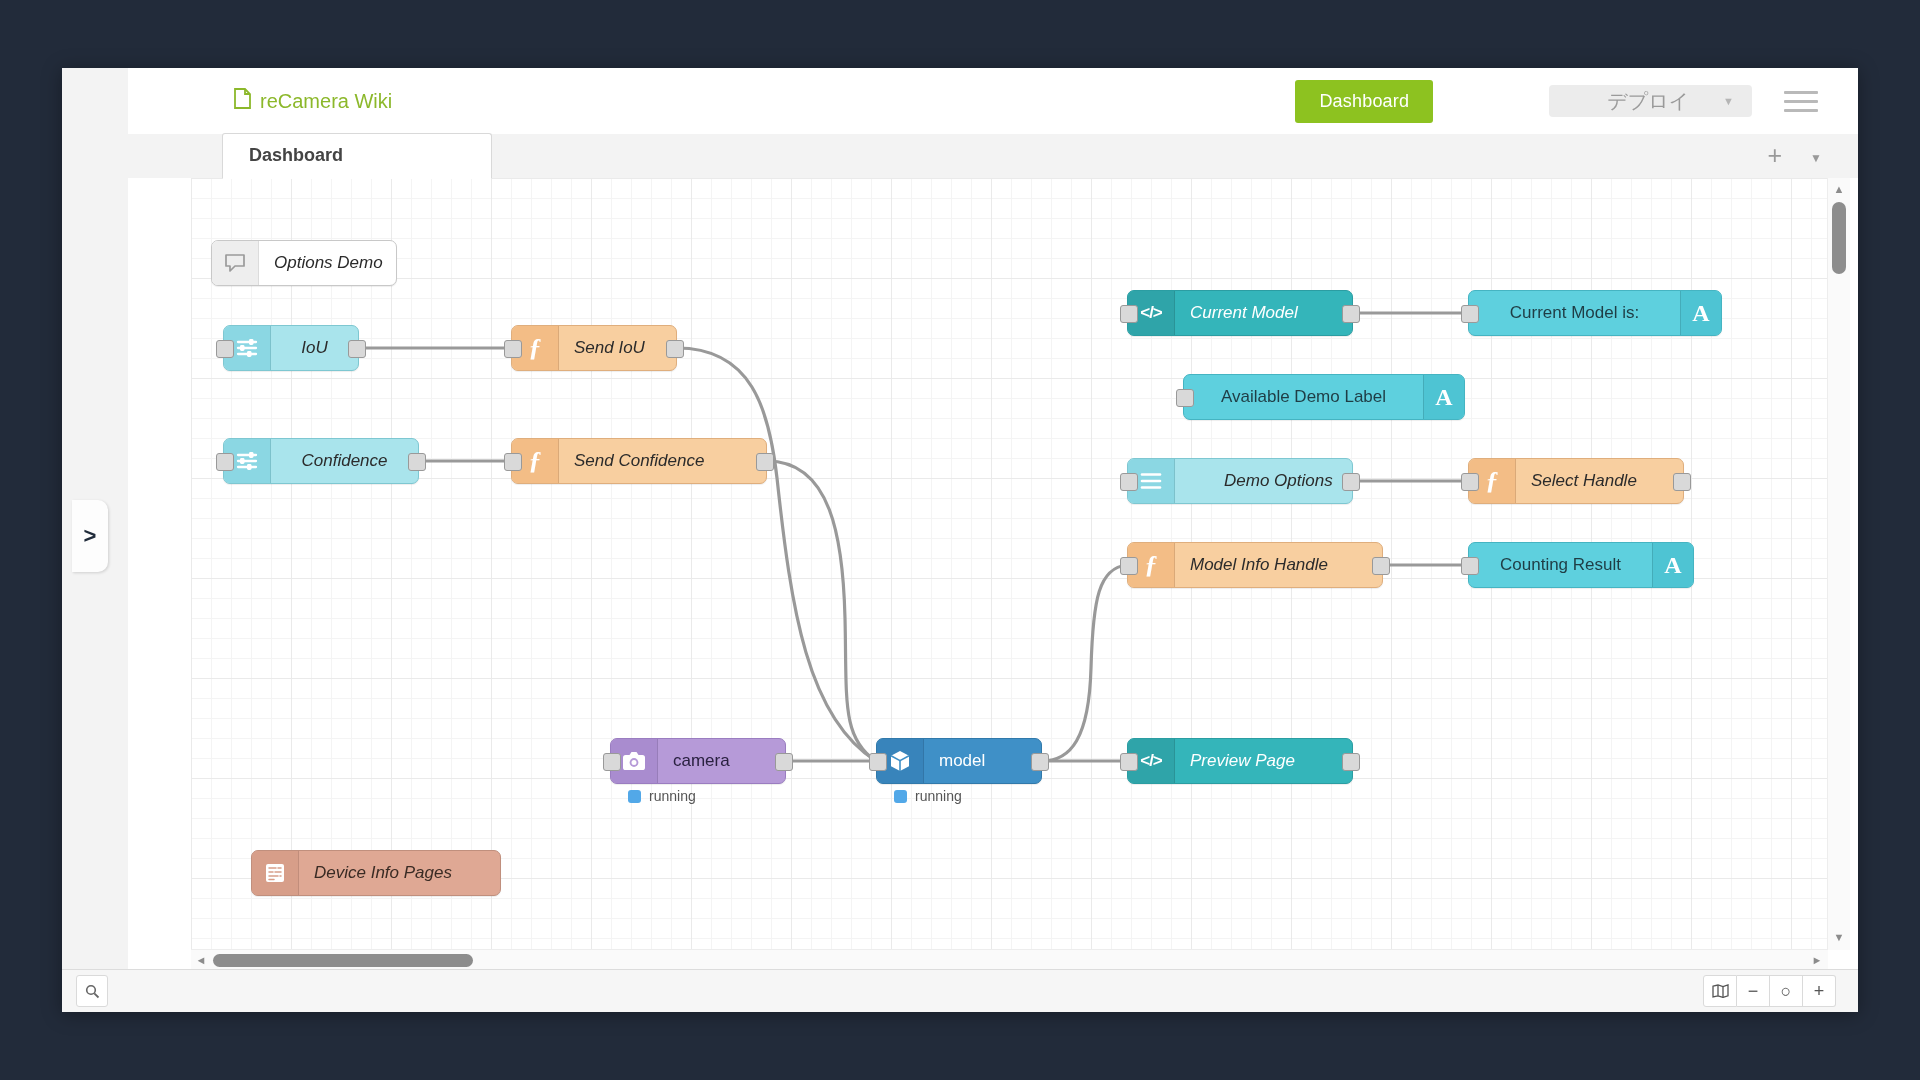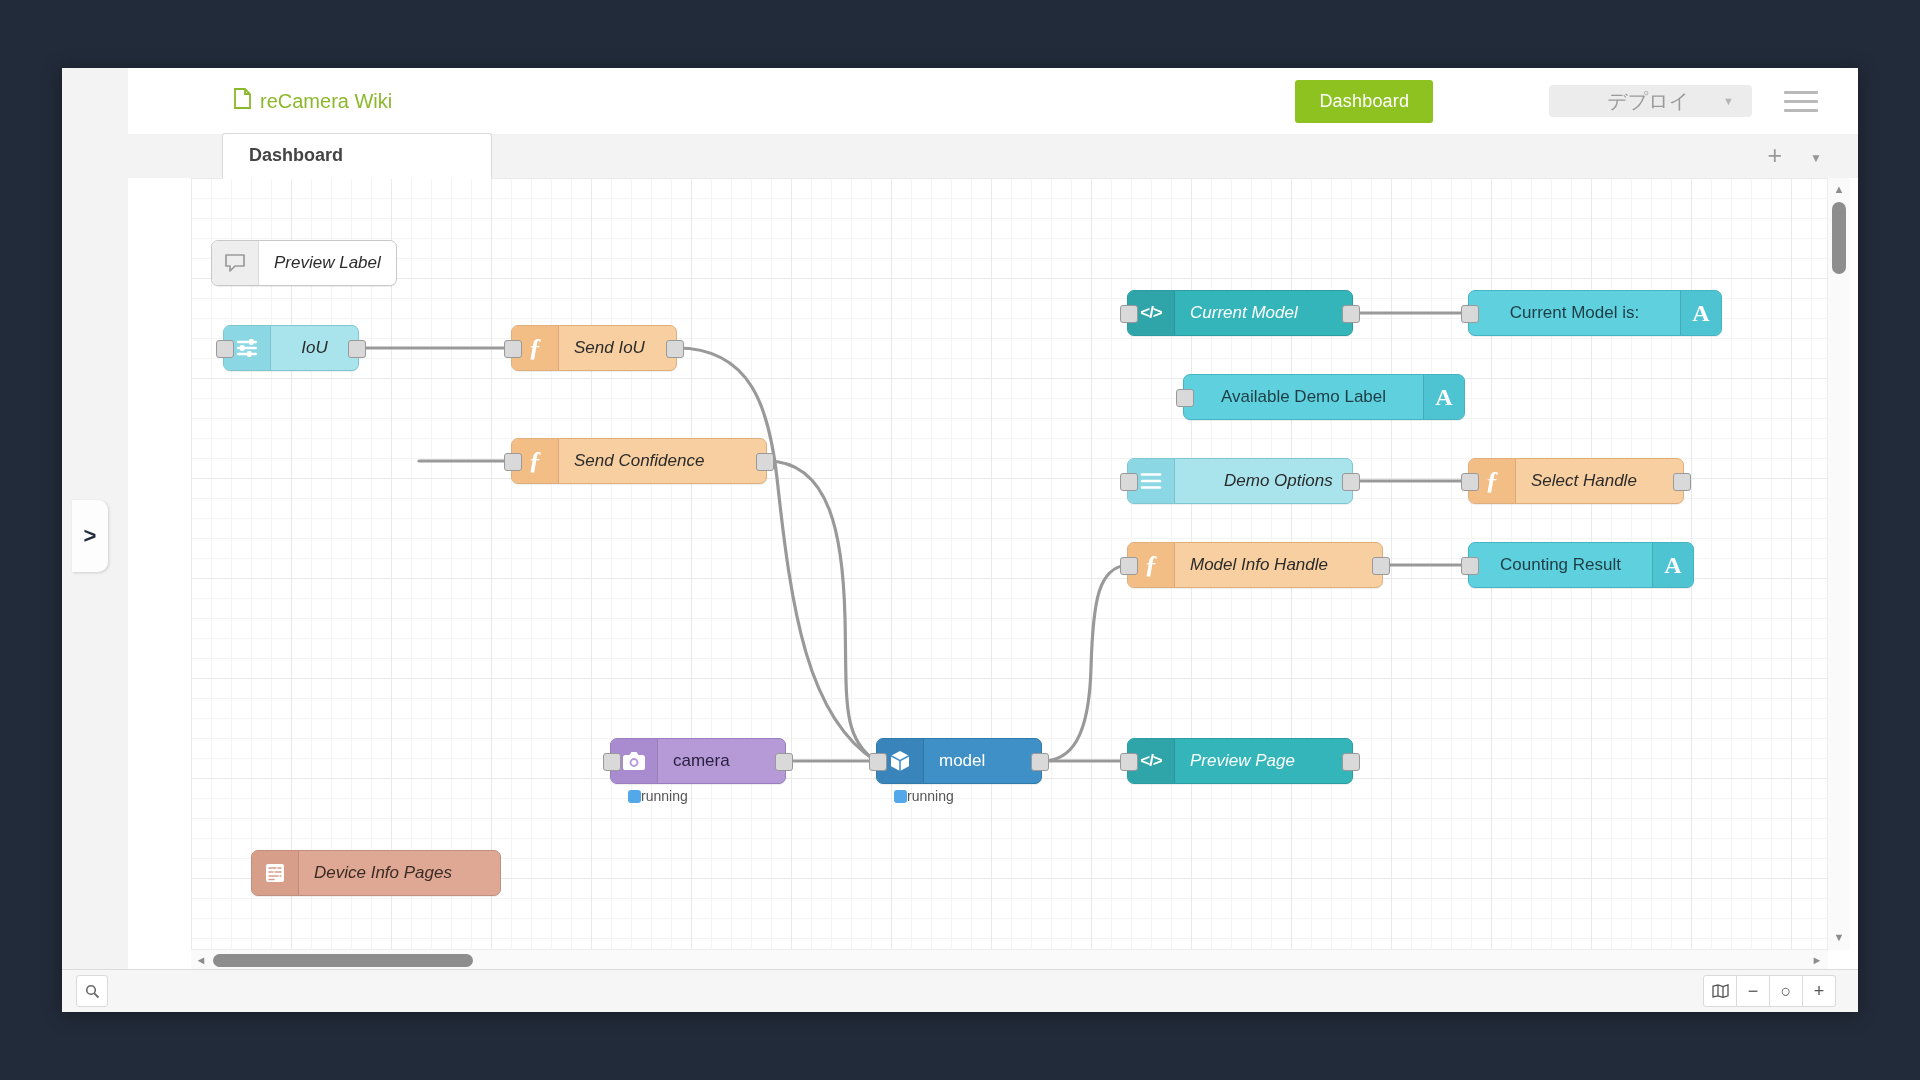--- a/index.html
+++ b/index.html
@@ -162,21 +162,21 @@
   .port{
     position:absolute;width:16px;height:16px;
     background:#d9d9d9;border:1px solid #999;border-radius:3px;
     top:50%;margin-top:-8px;z-index:6;
   }
   .port.in{left:-8px;}
   .port.out{right:-8px;}
 
   .status{
     position:absolute;top:50px;left:18px;
-    display:flex;align-items:center;
+    display:flex;align-items:center;gap:8px;
     font-size:14px;color:#555;white-space:nowrap;
   }
   .status .dot{width:13px;height:13px;border-radius:3px;background:#52a8e8;}
 
   
   .n-comment{background:#fff;border-color:#c8c8c8;}
   .n-comment .ico{background:#eeeeee;color:#9a9a9a;border-right-color:#dcdcdc;}
   .n-slider{background:#a9e4ec;border-color:#7ec7d1;text-align:center;}
   .n-slider .ico{background:#8bd7e3;color:#fff;}
   .n-func{background:#f8cfa0;border-color:#dfae7d;}
@@ -312,21 +312,21 @@
           <path d="M1192,387 C 1230,387 1245,387 1277,387"></path>
         </g>
       </svg>
 
     <div class="node n-comment" style="left: 20px; top: 62px; width: 186px;">
           <span class="ico">
             <svg width="22" height="22" viewBox="0 0 22 22">
               <path d="M2 3h18v11H11l-5 5v-5H2z" fill="none" stroke="#9a9a9a" stroke-width="1.7" stroke-linejoin="round"></path>
             </svg>
           </span>
-          <span class="lbl">Preview Label</span>
+          <span class="lbl">Options Demo</span>
         </div>
         <div class="node n-slider" style="left: 32px; top: 147px; width: 136px;">
           <span class="port in"></span>
           <span class="ico">
             <svg width="24" height="22" viewBox="0 0 24 22">
               <g stroke="#fff" stroke-width="2.3" stroke-linecap="round">
                 <line x1="3" y1="5" x2="21" y2="5"></line>
                 <line x1="3" y1="11" x2="21" y2="11"></line>
                 <line x1="3" y1="17" x2="21" y2="17"></line>
               </g>
@@ -341,20 +341,39 @@
           <span class="port out"></span>
         </div>
         <div class="node n-func" style="left: 320px; top: 147px; width: 166px;">
           <span class="port in"></span>
           <span class="ico">
             <span style="font-family:'Liberation Serif',serif;font-style:italic;font-size:26px;font-weight:bold;color:#fff;line-height:1;">ƒ</span>
           </span>
           <span class="lbl">Send IoU</span>
           <span class="port out"></span>
         </div>
+        <div class="node n-slider" style="left: 32px; top: 260px; width: 196px;">
+          <span class="port in"></span>
+          <span class="ico">
+            <svg width="24" height="22" viewBox="0 0 24 22">
+              <g stroke="#fff" stroke-width="2.3" stroke-linecap="round">
+                <line x1="3" y1="5" x2="21" y2="5"></line>
+                <line x1="3" y1="11" x2="21" y2="11"></line>
+                <line x1="3" y1="17" x2="21" y2="17"></line>
+              </g>
+              <g fill="#fff">
+                <rect x="14" y="2" width="4.5" height="6" rx="1.4"></rect>
+                <rect x="5" y="8" width="4.5" height="6" rx="1.4"></rect>
+                <rect x="12" y="14" width="4.5" height="6" rx="1.4"></rect>
+              </g>
+            </svg>
+          </span>
+          <span class="lbl">Confidence</span>
+          <span class="port out"></span>
+        </div>
         <div class="node n-func" style="left: 320px; top: 260px; width: 256px;">
           <span class="port in"></span>
           <span class="ico">
             <span style="font-family:'Liberation Serif',serif;font-style:italic;font-size:26px;font-weight:bold;color:#fff;line-height:1;">ƒ</span>
           </span>
           <span class="lbl">Send Confidence</span>
           <span class="port out"></span>
         </div>
         <div class="node n-tmpl" style="left: 936px; top: 112px; width: 226px;">
           <span class="port in"></span>

